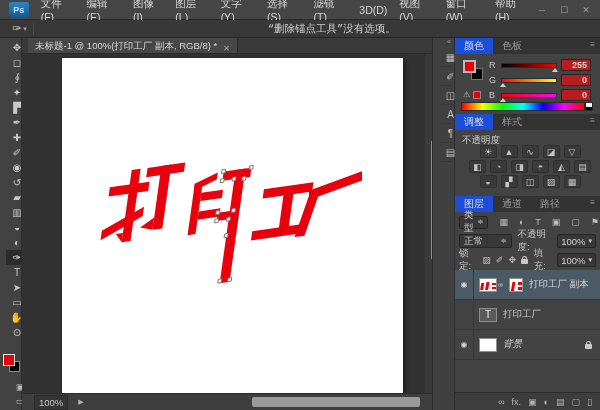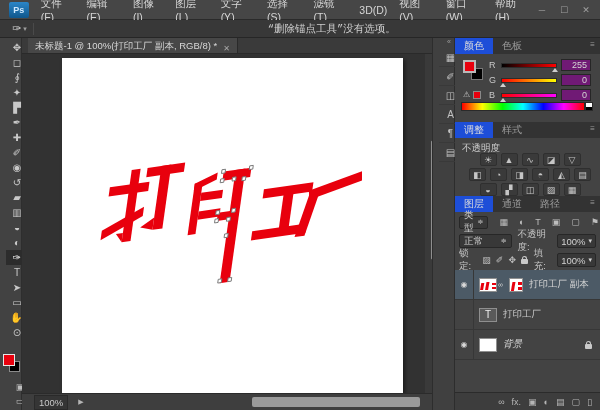--- a/index.html
+++ b/index.html
@@ -76,22 +76,22 @@
 
   
   #color-swatch-widget { position:absolute; left:8px; top:22px; width:24px; height:24px; }
   #cp-fg { position:absolute; left:0; top:0; width:13px; height:13px; border:2px solid #b9b9b9; z-index:2; }
   #cp-bg { position:absolute; left:8px; top:8px; width:12px; height:12px; border:1px solid #777; z-index:1; }
   .ch-row { position:absolute; left:34px; height:12px; display:flex; align-items:center; gap:4px; }
   .ch-label { width:8px; font-size:9px; color:#c9c9c9; }
   .ch-track { width:56px; height:5px; border:1px solid #2c2c2c; position:relative; }
   .ch-tri { position:absolute; bottom:-5px; width:0; height:0; border-left:3px solid transparent; border-right:3px solid transparent;
             border-bottom:4px solid #cfcfcf; }
-  .ch-val { width:30px; height:12px; background:#701a75; border:1px solid #262626; font-size:9px; color:#d4d4d4;
-            text-align:right; padding-right:3px; line-height:11px; }
+  .ch-val { width:30px; height:12px; background:#b91c1c; border:1px solid #262626; font-size:9px; color:#d4d4d4;
+            text-align:right; padding-right:3px; line-height:11px;font-weight:bold; }
   #gamut { position:absolute; left:8px; top:52px; font-size:8px; color:#c9c9c9; display:flex; gap:3px; align-items:center; }
   #gamut .gsw { width:8px; height:8px; background:#e8000d; border:1px solid #888; }
   #spectrum { position:absolute; left:6px; top:64px; width:124px; height:9px; border:1px solid #2a2a2a;
               background:linear-gradient(to right,#f00,#ff0,#0f0,#0ff,#00f,#f0f,#f00); }
   #spectrum-bw { position:absolute; left:130px; top:64px; width:8px; height:9px; border:1px solid #2a2a2a; }
   #spectrum-bw div { height:50%; }
 
   
   #adj-title { position:absolute; left:7px; top:20px; font-size:9.5px; color:#cfcfcf; }
   .adj-row { position:absolute; left:10px; width:130px; display:flex; gap:4px; justify-content:center; }
@@ -361,21 +361,21 @@
       <span>⚠</span>
       <span class="gsw"></span>
     </div>
     <div id="spectrum"></div>
     <div id="spectrum-bw">
         <div style="background:#fff"></div>
         <div style="background:#000"></div>
       </div>
   </div>
 
-  <div class="panel" style="top:84px;height:78px">
+  <div class="panel" style="top:76px;height:78px">
     <div class="tabstrip">
       <div class="ptab active">调整</div>
       <div class="ptab">样式</div>
       <div class="pmenu">≡</div>
     </div>
     <div id="adj-title">不透明度</div>
     <div class="adj-row" style="top:31px">
       <span class="adj-icon">☀</span>
       <span class="adj-icon">▲</span>
       <span class="adj-icon">∿</span>

